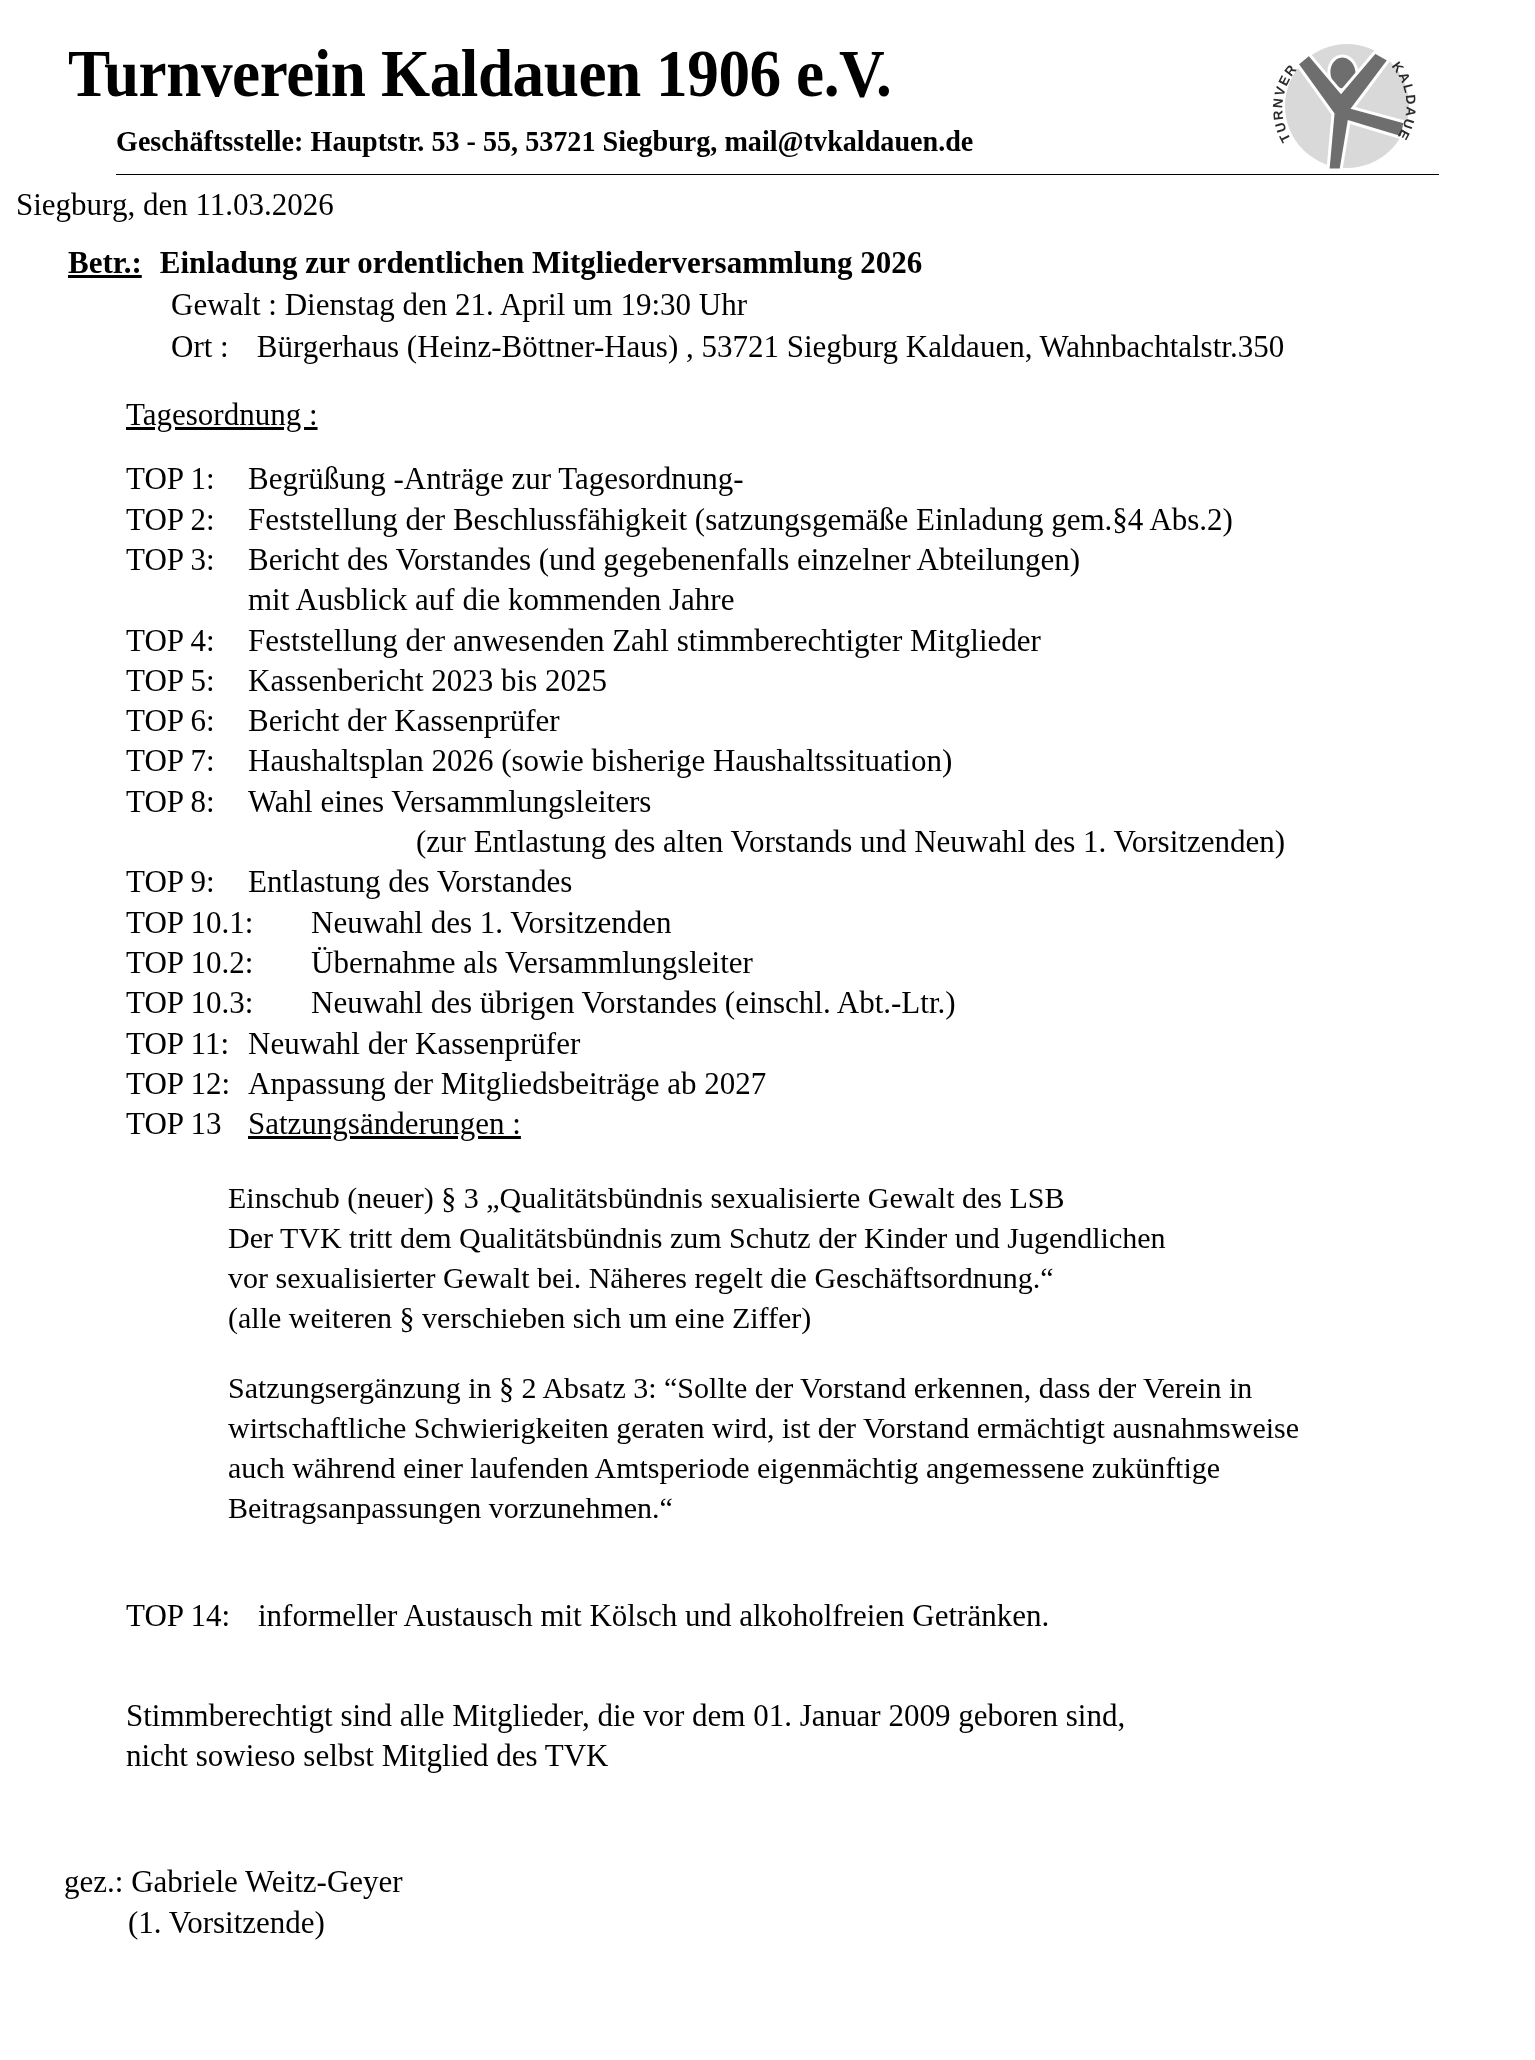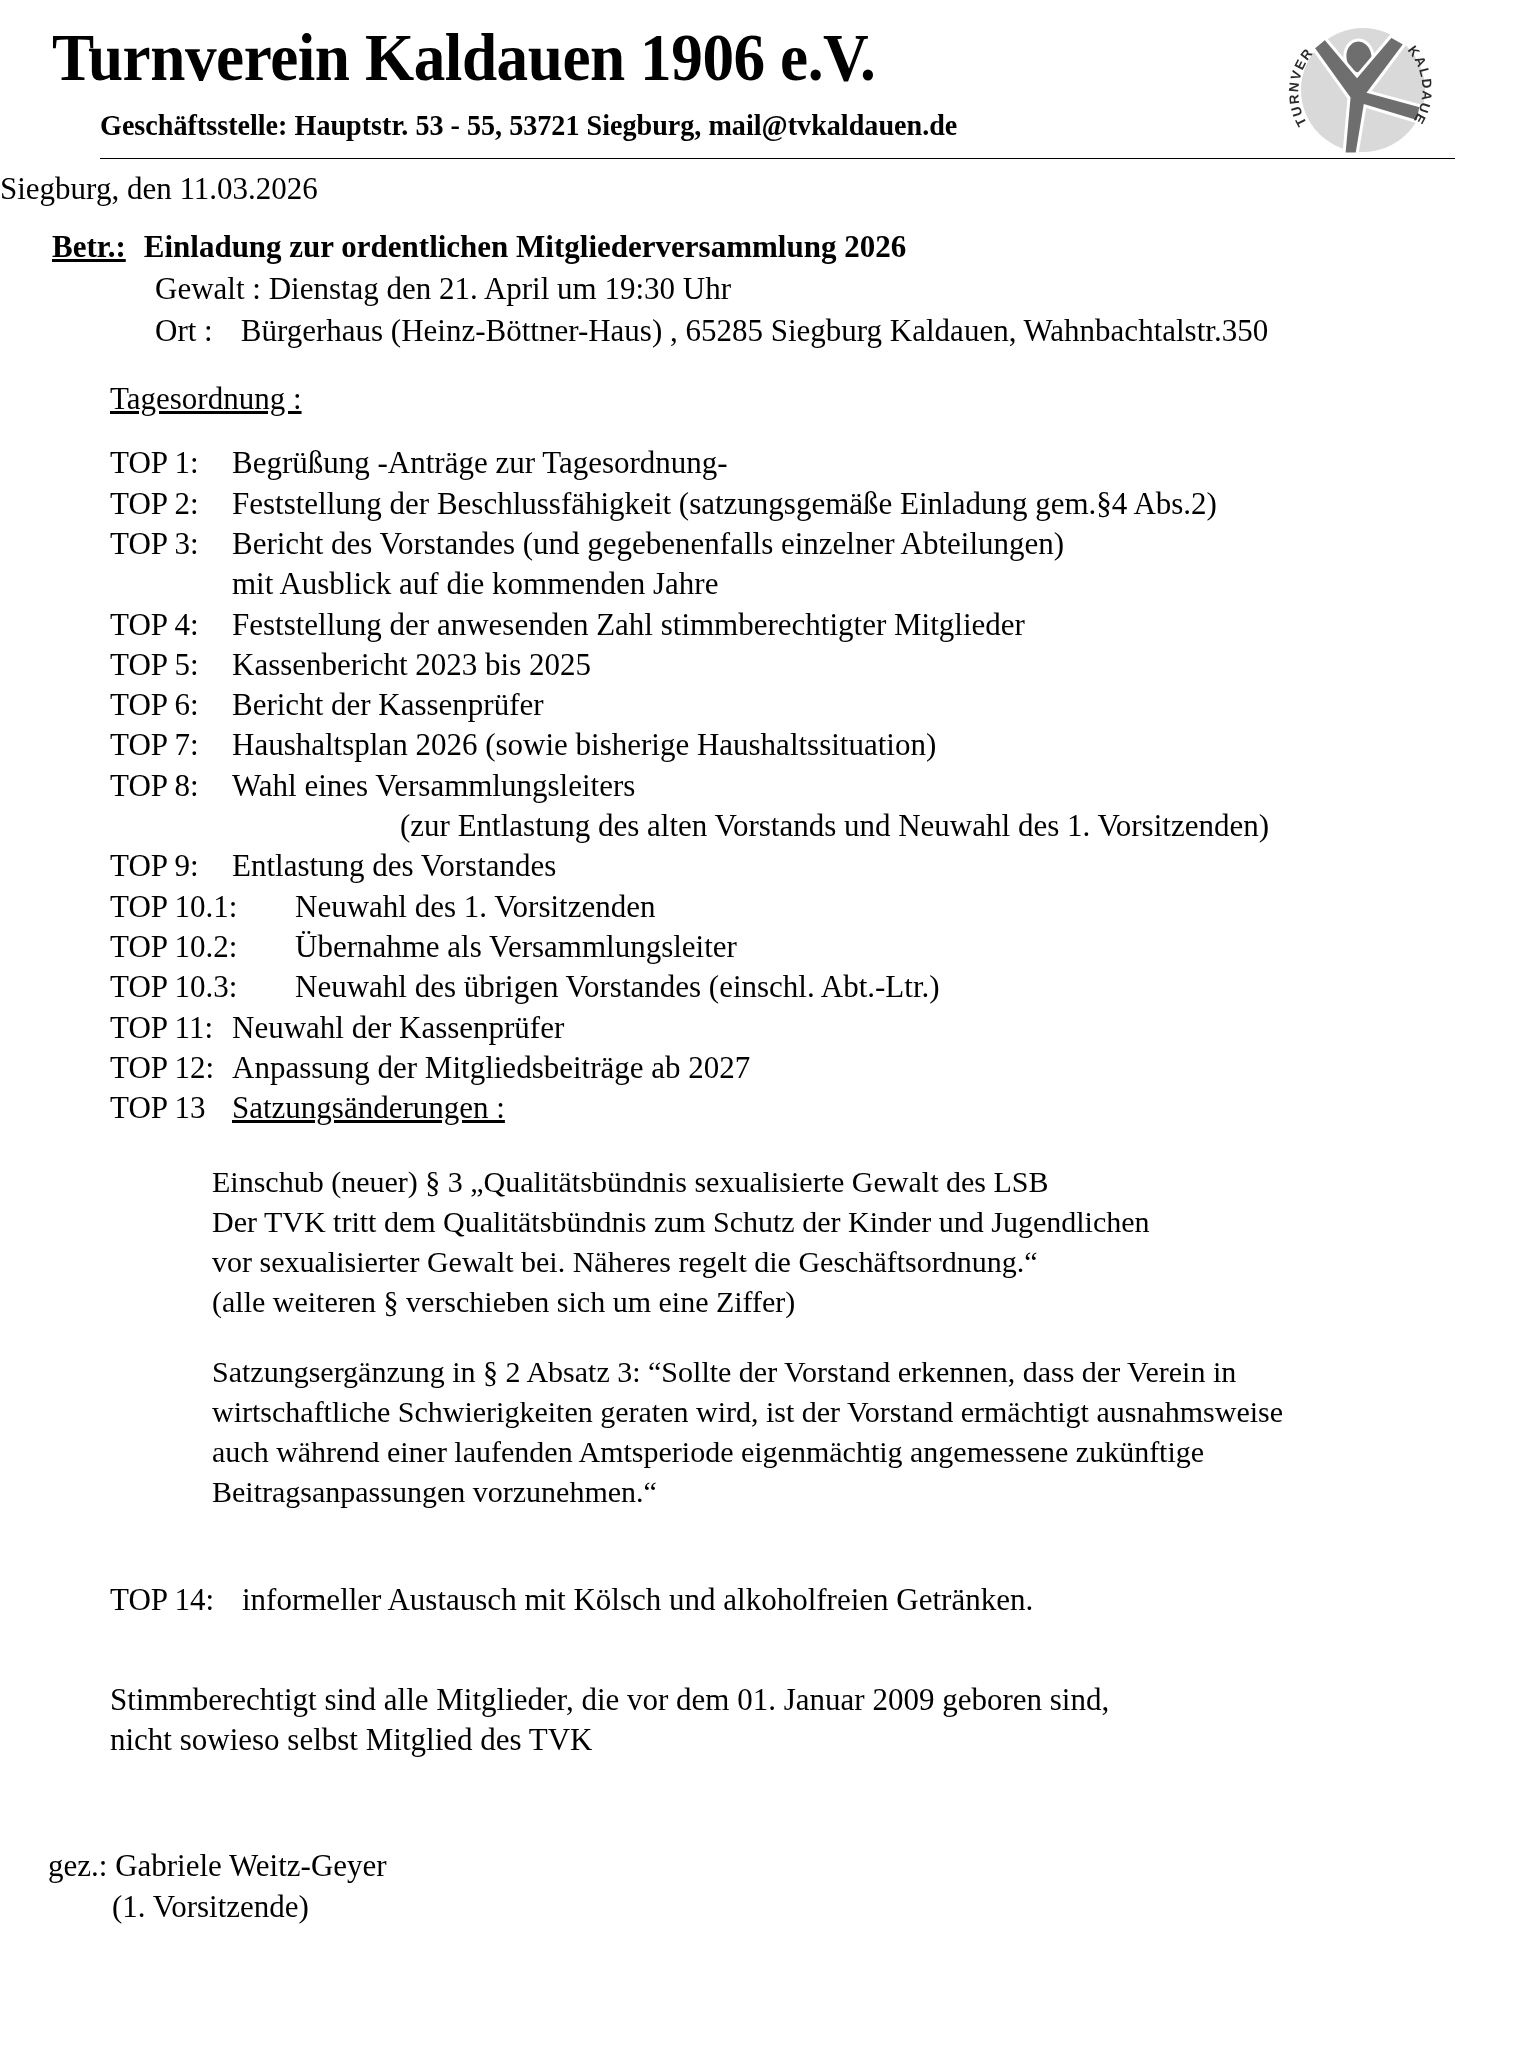--- a/index.html
+++ b/index.html
@@ -13,21 +13,21 @@
     height: 2060px;
     font-family: "Liberation Serif", "DejaVu Serif", serif;
     color: #000000;
     position: relative;
     overflow: hidden;
   }
   .page {
     position: relative;
     width: 1535px;
     height: 2060px;
-    padding: 0;
+    padding: 16px;
     box-sizing: border-box;
   }
 
   
   .header {
     position: relative;
     padding: 22px 40px 0 52px;
   }
   .club-title {
     font-size: 68px;
@@ -208,21 +208,21 @@
     <span class="subject-label">Betr.:</span>
     <span class="subject-text">Einladung zur ordentlichen Mitgliederversammlung 2026</span>
   </div>
 
   <div class="meta-line termin">
     <span class="meta-key">Gewalt :</span>
     <span>Dienstag den 21. April um 19:30 Uhr</span>
   </div>
   <div class="meta-line ort">
     <span class="meta-key">Ort :</span>
-    <span>Bürgerhaus (Heinz-Böttner-Haus) , 65285 Siegburg Kaldauen, Wahnbachtalstr.350</span>
+    <span>Bürgerhaus (Heinz-Böttner-Haus) , 53721 Siegburg Kaldauen, Wahnbachtalstr.350</span>
   </div>
 
   
   <div class="agenda-heading">Tagesordnung :</div>
 
   <div class="agenda-list">
 
     <div class="agenda-row">
       <span class="agenda-num">TOP 1:</span>
       <span class="agenda-text">Begrüßung      -Anträge zur Tagesordnung-</span>

